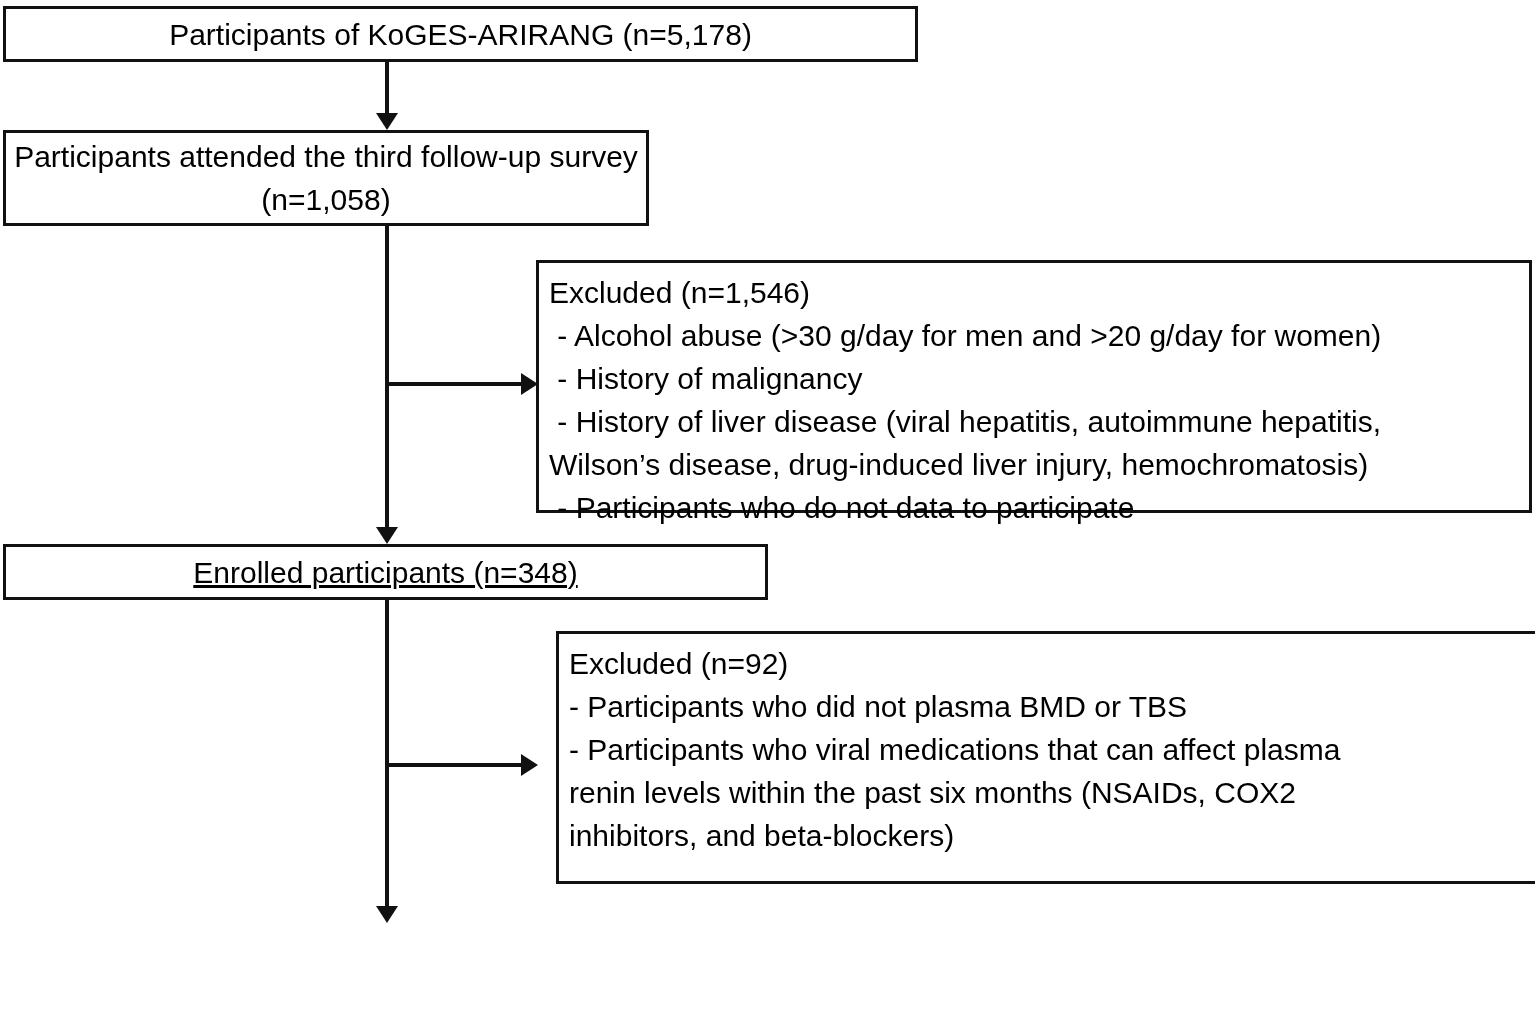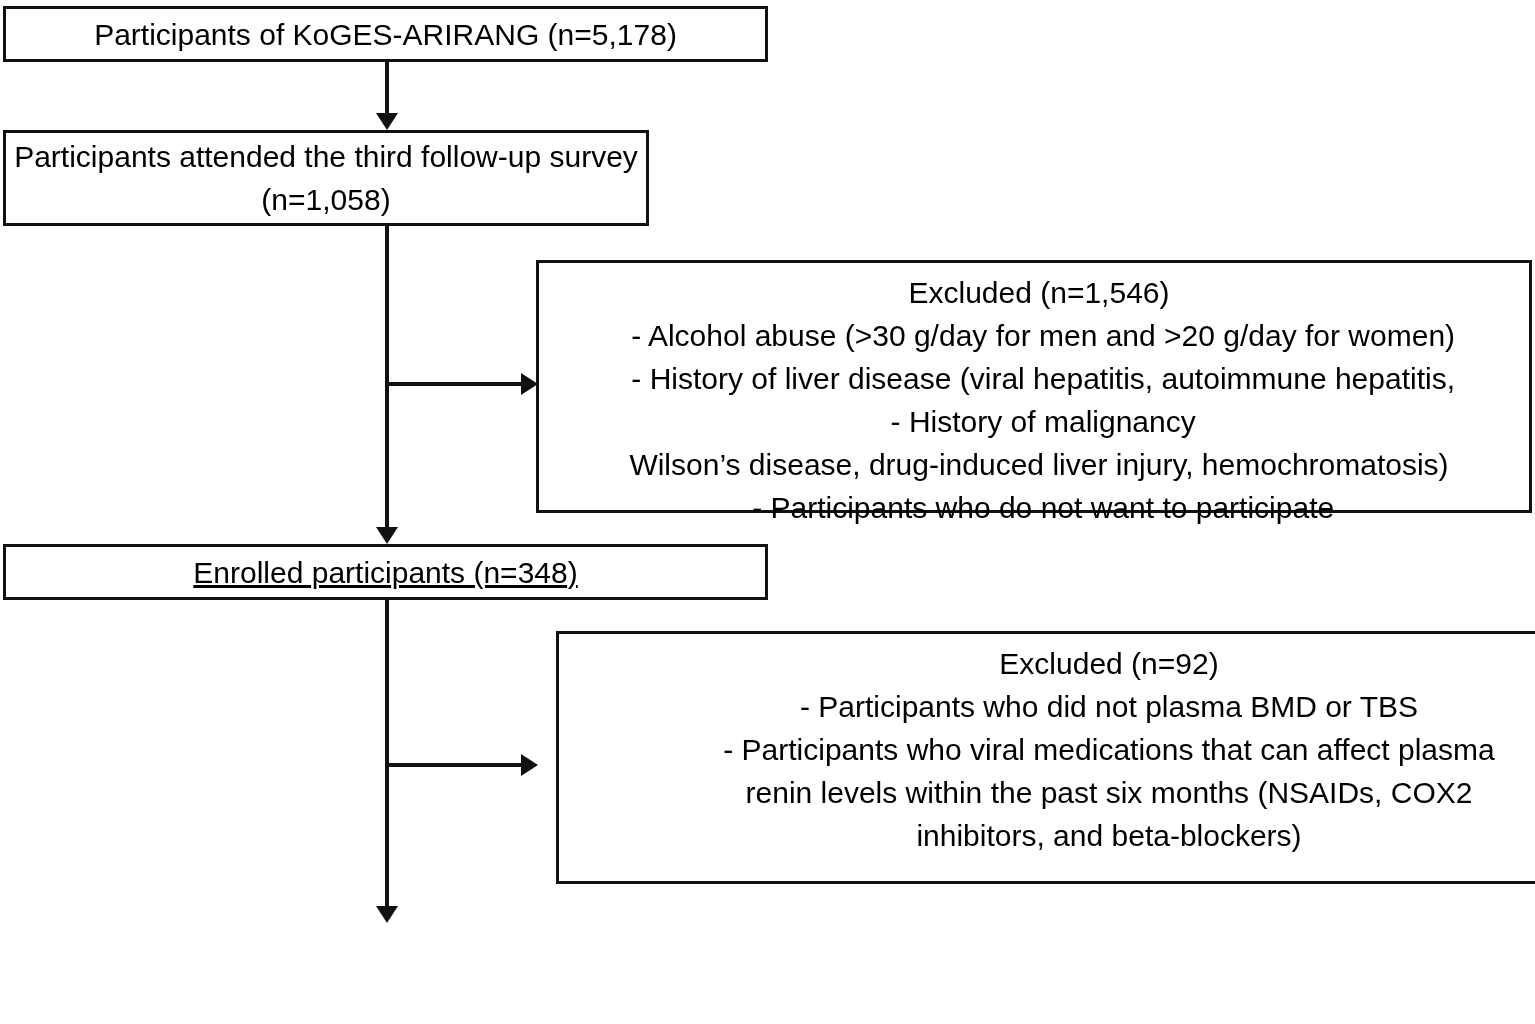--- a/index.html
+++ b/index.html
@@ -30,29 +30,29 @@
     color: #000000;
   }
   .fc-box.centered {
     display: flex;
     align-items: center;
     justify-content: center;
     text-align: center;
   }
   .fc-box.listbox {
     padding: 8px 0 0 10px;
-    text-align: center;
+    text-align: left;
   }
   .fc-line {
     display: block;
     white-space: pre;
   }
 
   
-  #node-source      { left: 3px;   top: 6px;   width: 765px; height: 56px; align-items: center; }
+  #node-source      { left: 3px;   top: 6px;   width: 915px; height: 56px; align-items: center; }
   #node-followup    { left: 3px;   top: 130px; width: 646px; height: 96px; }
   #node-enrolled    { left: 3px;   top: 544px; width: 765px; height: 56px; text-decoration: underline; }
   #node-analyzed    { left: 3px;   top: 923px; width: 765px; height: 96px; }
   #node-excluded-1  { left: 536px; top: 260px; width: 996px; height: 253px; }
   #node-excluded-2  { left: 556px; top: 631px; width: 1096px; height: 253px; }
 
   
   .conn-v {
     position: absolute;
     width: 4px;
@@ -123,24 +123,24 @@
 
   <div class="conn-v" id="conn-v-2"></div>
   <div class="arrow-down" id="arrow-2"></div>
 
   <div class="conn-h" id="conn-h-1"></div>
   <div class="arrow-right" id="arrow-h-1"></div>
 
   <div class="fc-box listbox" id="node-excluded-1">
     <span class="fc-line">Excluded (n=1,546)</span>
     <span class="fc-line"> - Alcohol abuse (&gt;30 g/day for men and &gt;20 g/day for women)</span>
+    <span class="fc-line"> - History of malignancy</span>
     <span class="fc-line"> - History of liver disease (viral hepatitis, autoimmune hepatitis,</span>
-    <span class="fc-line"> - History of malignancy</span>
     <span class="fc-line">Wilson’s disease, drug-induced liver injury, hemochromatosis)</span>
-    <span class="fc-line"> - Participants who do not want to participate</span>
+    <span class="fc-line"> - Participants who do not data to participate</span>
   </div>
 
   <div class="fc-box centered" id="node-enrolled">
     <span class="fc-line">Enrolled participants (n=348)</span>
   </div>
 
   <div class="conn-v" id="conn-v-3"></div>
   <div class="arrow-down" id="arrow-3"></div>
 
   <div class="conn-h" id="conn-h-2"></div>

